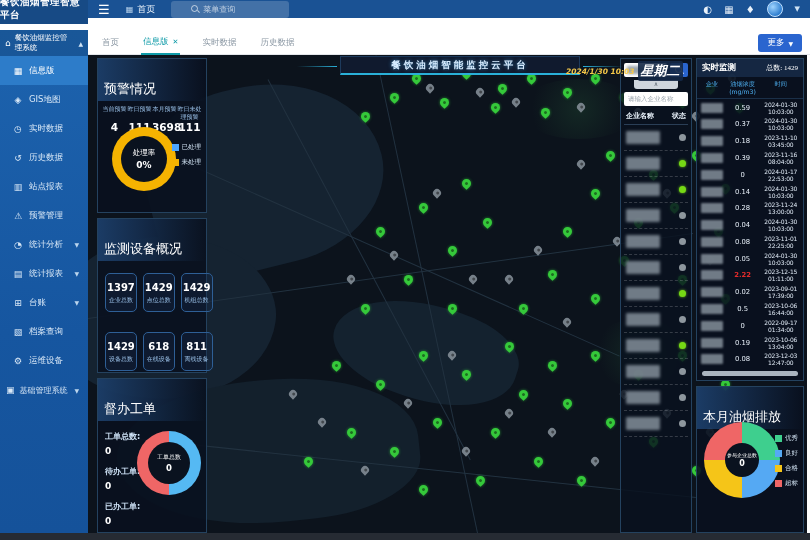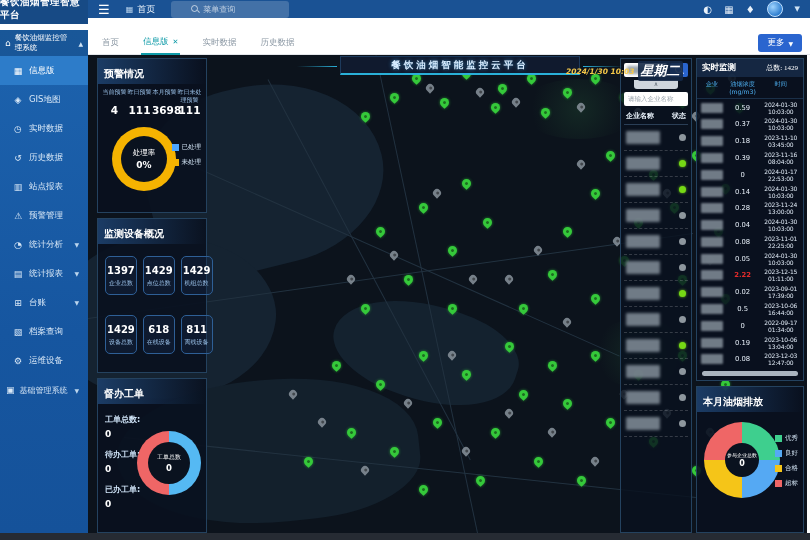--- a/index.html
+++ b/index.html
@@ -65,21 +65,21 @@
   .banner { position:absolute; left:252px; top:1px; width:240px; height:19px; background:#101a2e; border:1px solid #1d3a5c; border-bottom:2px solid #2ab0d8; z-index:6; display:flex; align-items:center; justify-content:center; }
   .banner-title { font-size:9.5px; color:#d7ecff; letter-spacing:3px; font-weight:bold; text-shadow:0 0 4px rgba(60,180,255,.6); }
   .banner::before,.banner::after { content:""; position:absolute; top:9px; width:40px; height:1px; background:linear-gradient(90deg,transparent,#2ab0d8); }
   .banner::before { left:-44px; }
   .banner::after { right:-44px; transform:scaleX(-1); }
   .mapdate { position:absolute; left:478px; top:6px; z-index:6; font-size:7.5px; font-weight:bold; color:#f7c948; display:flex; gap:3px; align-items:center;font-style:italic; }
   .weekday { background:rgba(20,40,70,.9); color:#fff; padding:1px 3px; border-radius:2px; font-size:13px; }
 
   
   .panel { position:absolute; background:rgba(9,17,31,.9); border:1px solid #24425f; z-index:5; }
-  .ptitle { font-size:10px; color:#fff; padding:8px 6px 3px; background:linear-gradient(90deg,rgba(42,96,160,.55),rgba(42,96,160,0));font-weight:bold; }
+  .ptitle { font-size:13px; color:#fff; padding:21px 6px 3px; background:linear-gradient(90deg,rgba(42,96,160,.55),rgba(42,96,160,0)); }
 
   
   #warning-panel { left:9px; top:3px; width:110px; height:155px; }
   .wstats { display:flex; justify-content:space-between; padding:4px 4px 0; }
   .wstat { text-align:center; width:25%; }
   .wstat .lb { font-size:6px; color:#9cc3ea; line-height:1.25; min-height:15px; }
   .wstat .vl { font-size:10.5px; font-weight:bold; color:#fff; margin-top:1px; }
   .wdonut { position:absolute; left:14px; top:68px; width:64px; height:64px; border-radius:50%; }
   .wdonut .hole { position:absolute; inset:9px; border-radius:50%; background:#0a121f; display:flex; flex-direction:column; align-items:center; justify-content:center; gap:2px; }
   .wdonut .hl { font-size:7.5px; color:#fff; }

